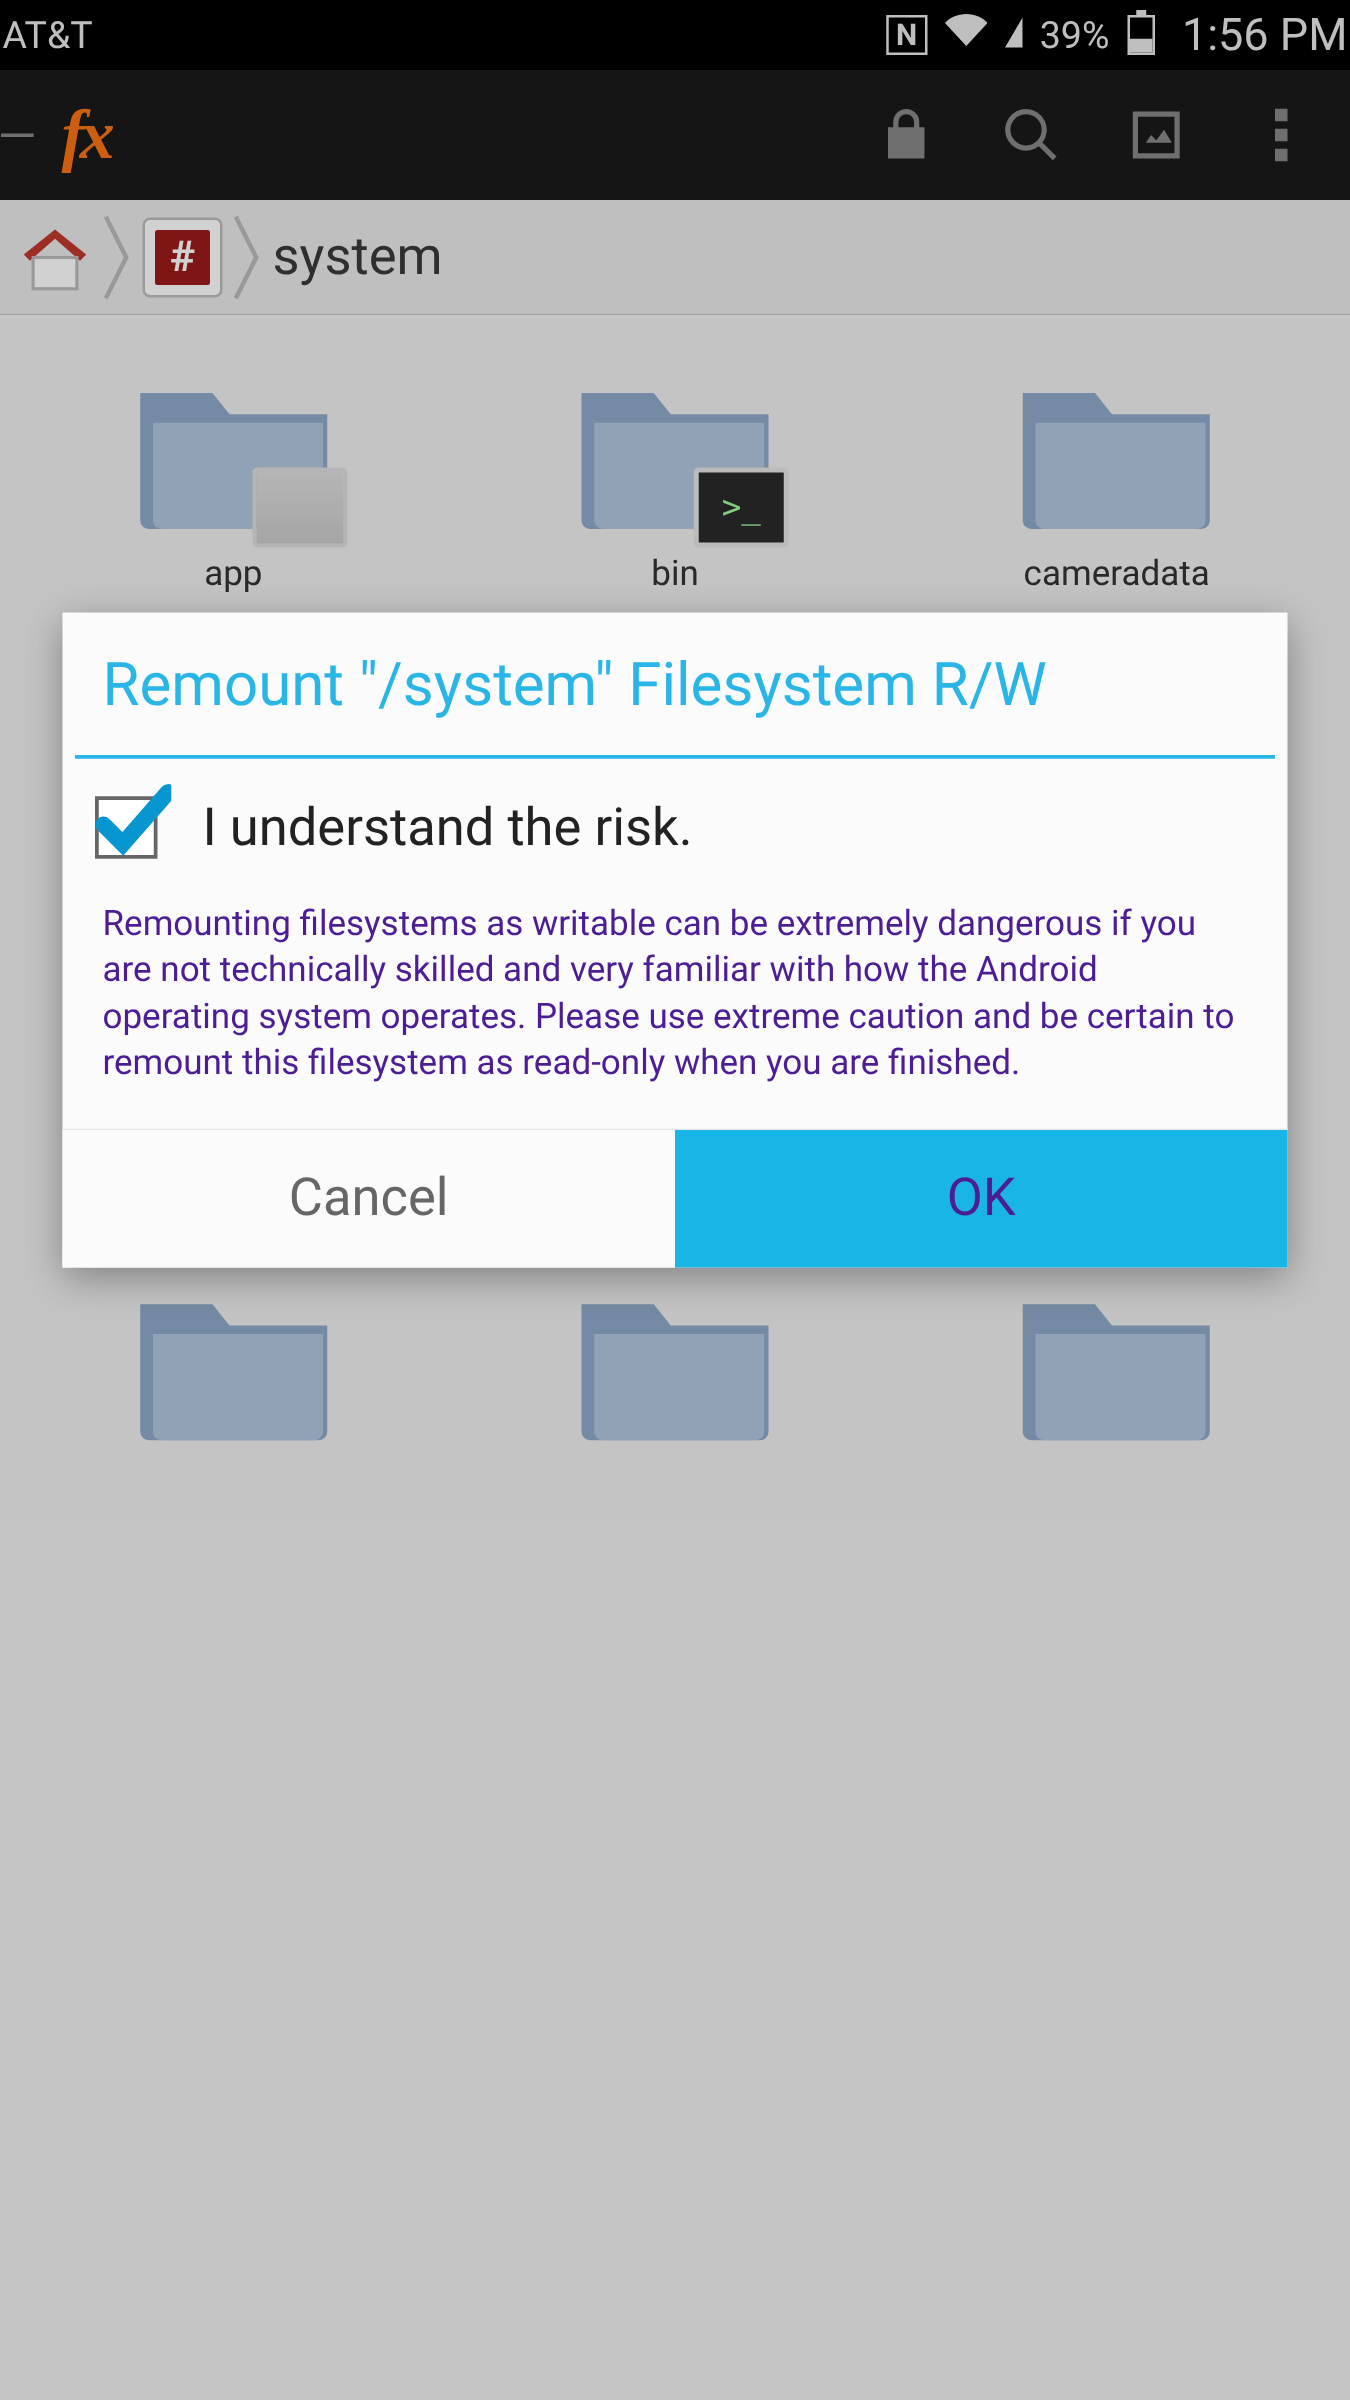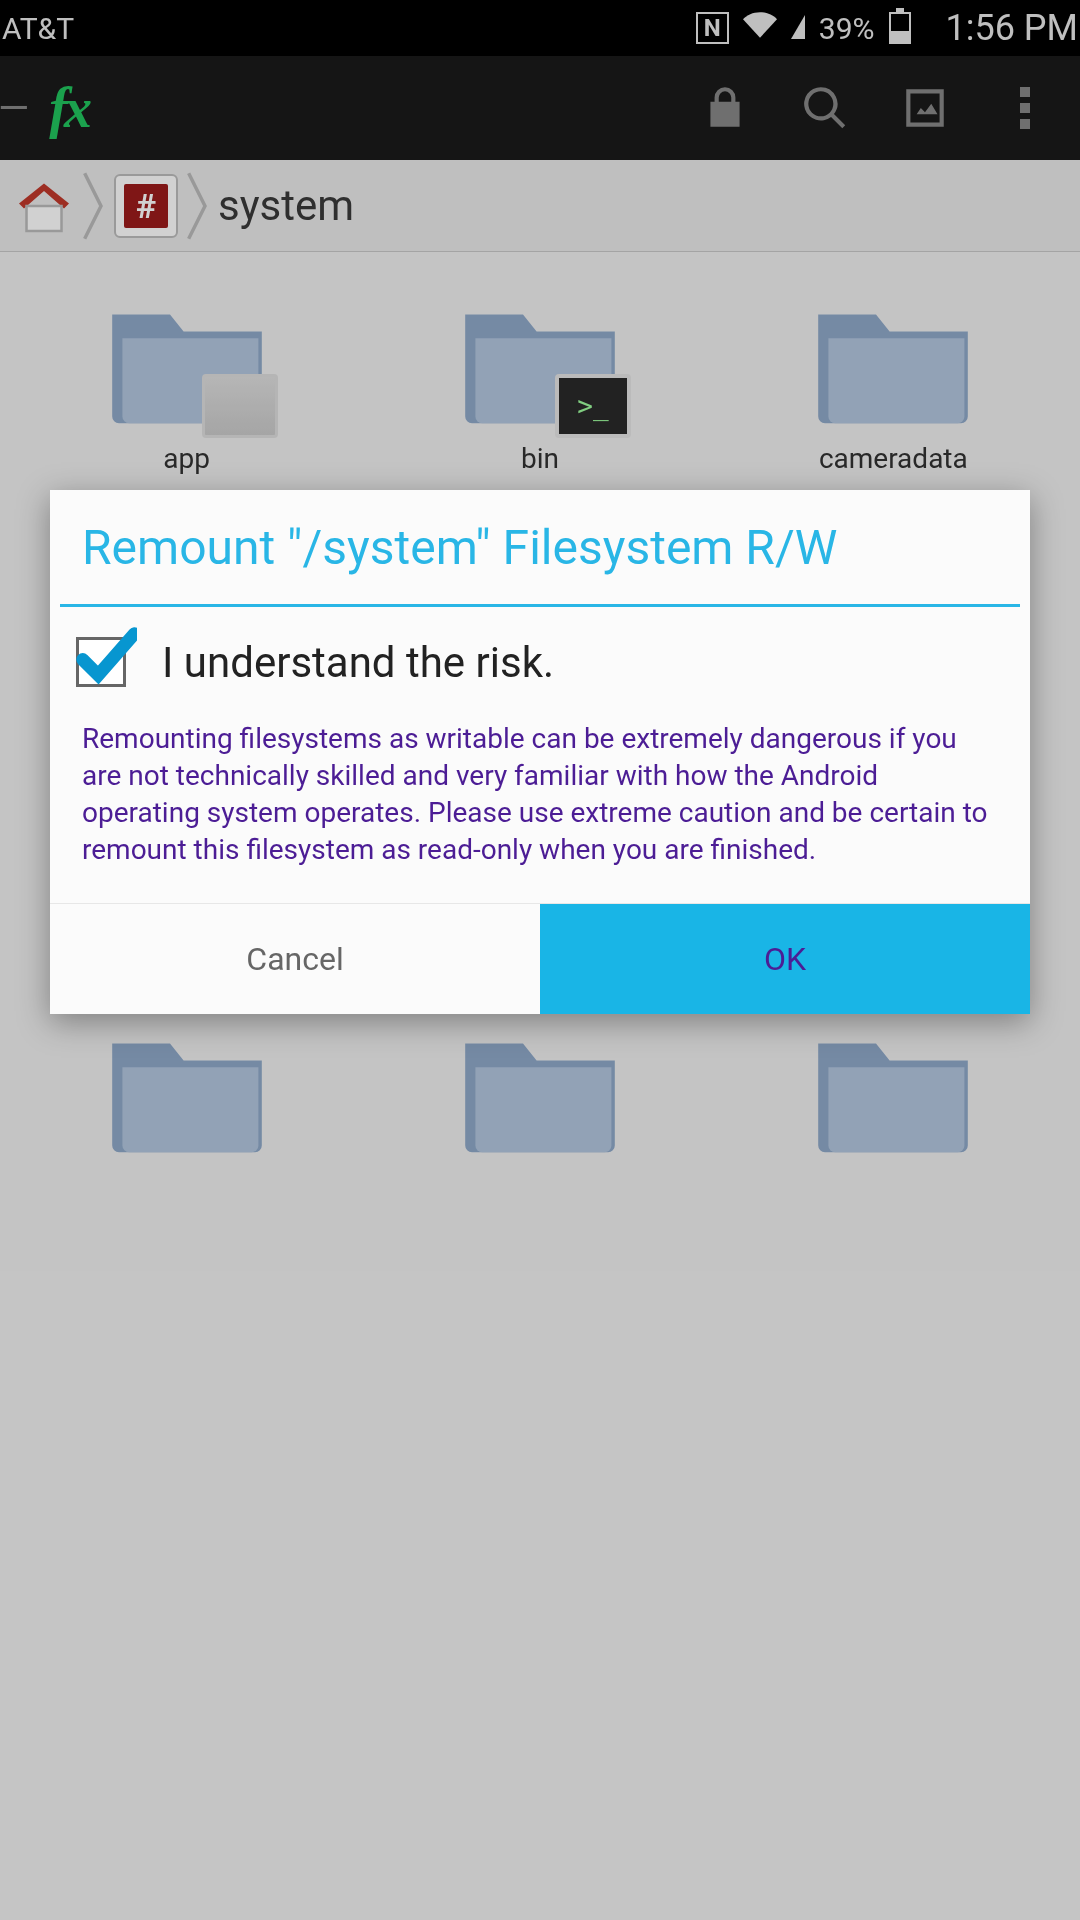--- a/index.html
+++ b/index.html
@@ -2,28 +2,28 @@
 <html><head>
 <meta charset="utf-8">
 <style>
 * { margin: 0; padding: 0; box-sizing: border-box; font-family: Roboto, Arial, sans-serif; }
 html, body { width: 1080px; height: 1920px; overflow: hidden; background: #f0f0f0; position: relative; }
 
 .dim-overlay { position: absolute; inset: 0; background: rgba(0,0,0,0.18); z-index: 5; pointer-events: none; }
 
 .status-bar { height: 56px; background: #000; color: #e9e9e9; display: flex; align-items: center; padding: 0 2px; font-size: 30px; justify-content: space-between; }
 .status-right { display: flex; align-items: center; gap: 14px; }
-.status-right .time { font-size: 36px; margin-left: 21px; }
+.status-right .time { font-size: 36px; margin-left: 8px; }
 .triangle-up { width: 0; height: 0; border-left: 14px solid transparent; border-right: 0 solid transparent; border-bottom: 24px solid #e9e9e9; display: inline-block; }
 .batt { width: 22px; height: 32px; border: 2px solid #e9e9e9; position: relative; display: inline-block; }
 .batt::before { content: ""; position: absolute; top: -6px; left: 5px; width: 8px; height: 4px; background: #e9e9e9; }
 .batt::after { content: ""; position: absolute; bottom: 0; left: 0; right: 0; height: 40%; background: #e9e9e9; }
 
 .toolbar { height: 104px; background: #1a1a1a; display: flex; align-items: center; padding: 0 10px; gap: 10px; }
-.app-logo { color: #22c55e; font-size: 56px; font-style: italic; font-weight: 600; margin-left: 10px; flex: 0 0 auto; font-family: Georgia, serif; letter-spacing: -4px; }
+.app-logo { color: #f97316; font-size: 56px; font-style: italic; font-weight: 600; margin-left: 10px; flex: 0 0 auto; font-family: Georgia, serif; letter-spacing: -4px; }
 .tb-spacer { flex: 1; }
 .tb-icon { width: 90px; height: 90px; display: flex; align-items: center; justify-content: center; color: #999; }
 .tb-icon svg { width: 50px; height: 50px; fill: #888; }
 .menu-dots { display: flex; flex-direction: column; gap: 6px; }
 .menu-dots span { width: 10px; height: 10px; background: #888; }
 
 .breadcrumb { height: 92px; background: #eaeaea; border-bottom: 1px solid #c8c8c8; display: flex; align-items: center; padding: 0 14px; gap: 0; font-size: 40px; color: #333; }
 .bc-home { width: 60px; height: 60px; position: relative; }
 .bc-home svg { width: 60px; height: 60px; }
 .bc-sep { width: 40px; height: 70px; display: flex; align-items: center; justify-content: center; }
@@ -43,21 +43,21 @@
 
 .dialog { position: absolute; left: 50px; right: 50px; top: 490px; background: #fbfbfb; z-index: 10; box-shadow: 0 8px 30px rgba(0,0,0,0.35); }
 .dlg-title { color: #29b6e6; font-size: 48px; font-weight: 400; padding: 28px 32px 26px; line-height: 1.25; }
 .dlg-divider { height: 3px; background: #29b6e6; margin: 0 10px; }
 .dlg-check-row { display: flex; align-items: center; gap: 36px; padding: 30px 26px 20px; }
 .checkbox { width: 50px; height: 50px; border: 3px solid #666; position: relative; background: #fff; flex-shrink: 0; }
 .checkbox.checked svg { position: absolute; top: -14px; left: -4px; width: 62px; height: 62px; }
 .check-label { font-size: 42px; color: #222; }
 .dlg-body { font-size: 28px; color: #4c1d95; padding: 14px 32px 34px; line-height: 1.32; }
 .dlg-buttons { display: flex; border-top: 1px solid #e7e7e7; }
-.dlg-btn { flex: 1; height: 110px; display: flex; align-items: center; justify-content: center; font-size: 32px; }
+.dlg-btn { flex: 1; height: 110px; display: flex; align-items: center; justify-content: center; font-size: 42px; }
 .dlg-btn.cancel { color: #666; background: #fbfbfb; }
 .dlg-btn.ok { color: #4c1d95; background: #19b5e6; }
 
 </style>
 </head>
 <body>
 
 <div class="status-bar">
   <span>AT&amp;T</span>
   <div class="status-right">

